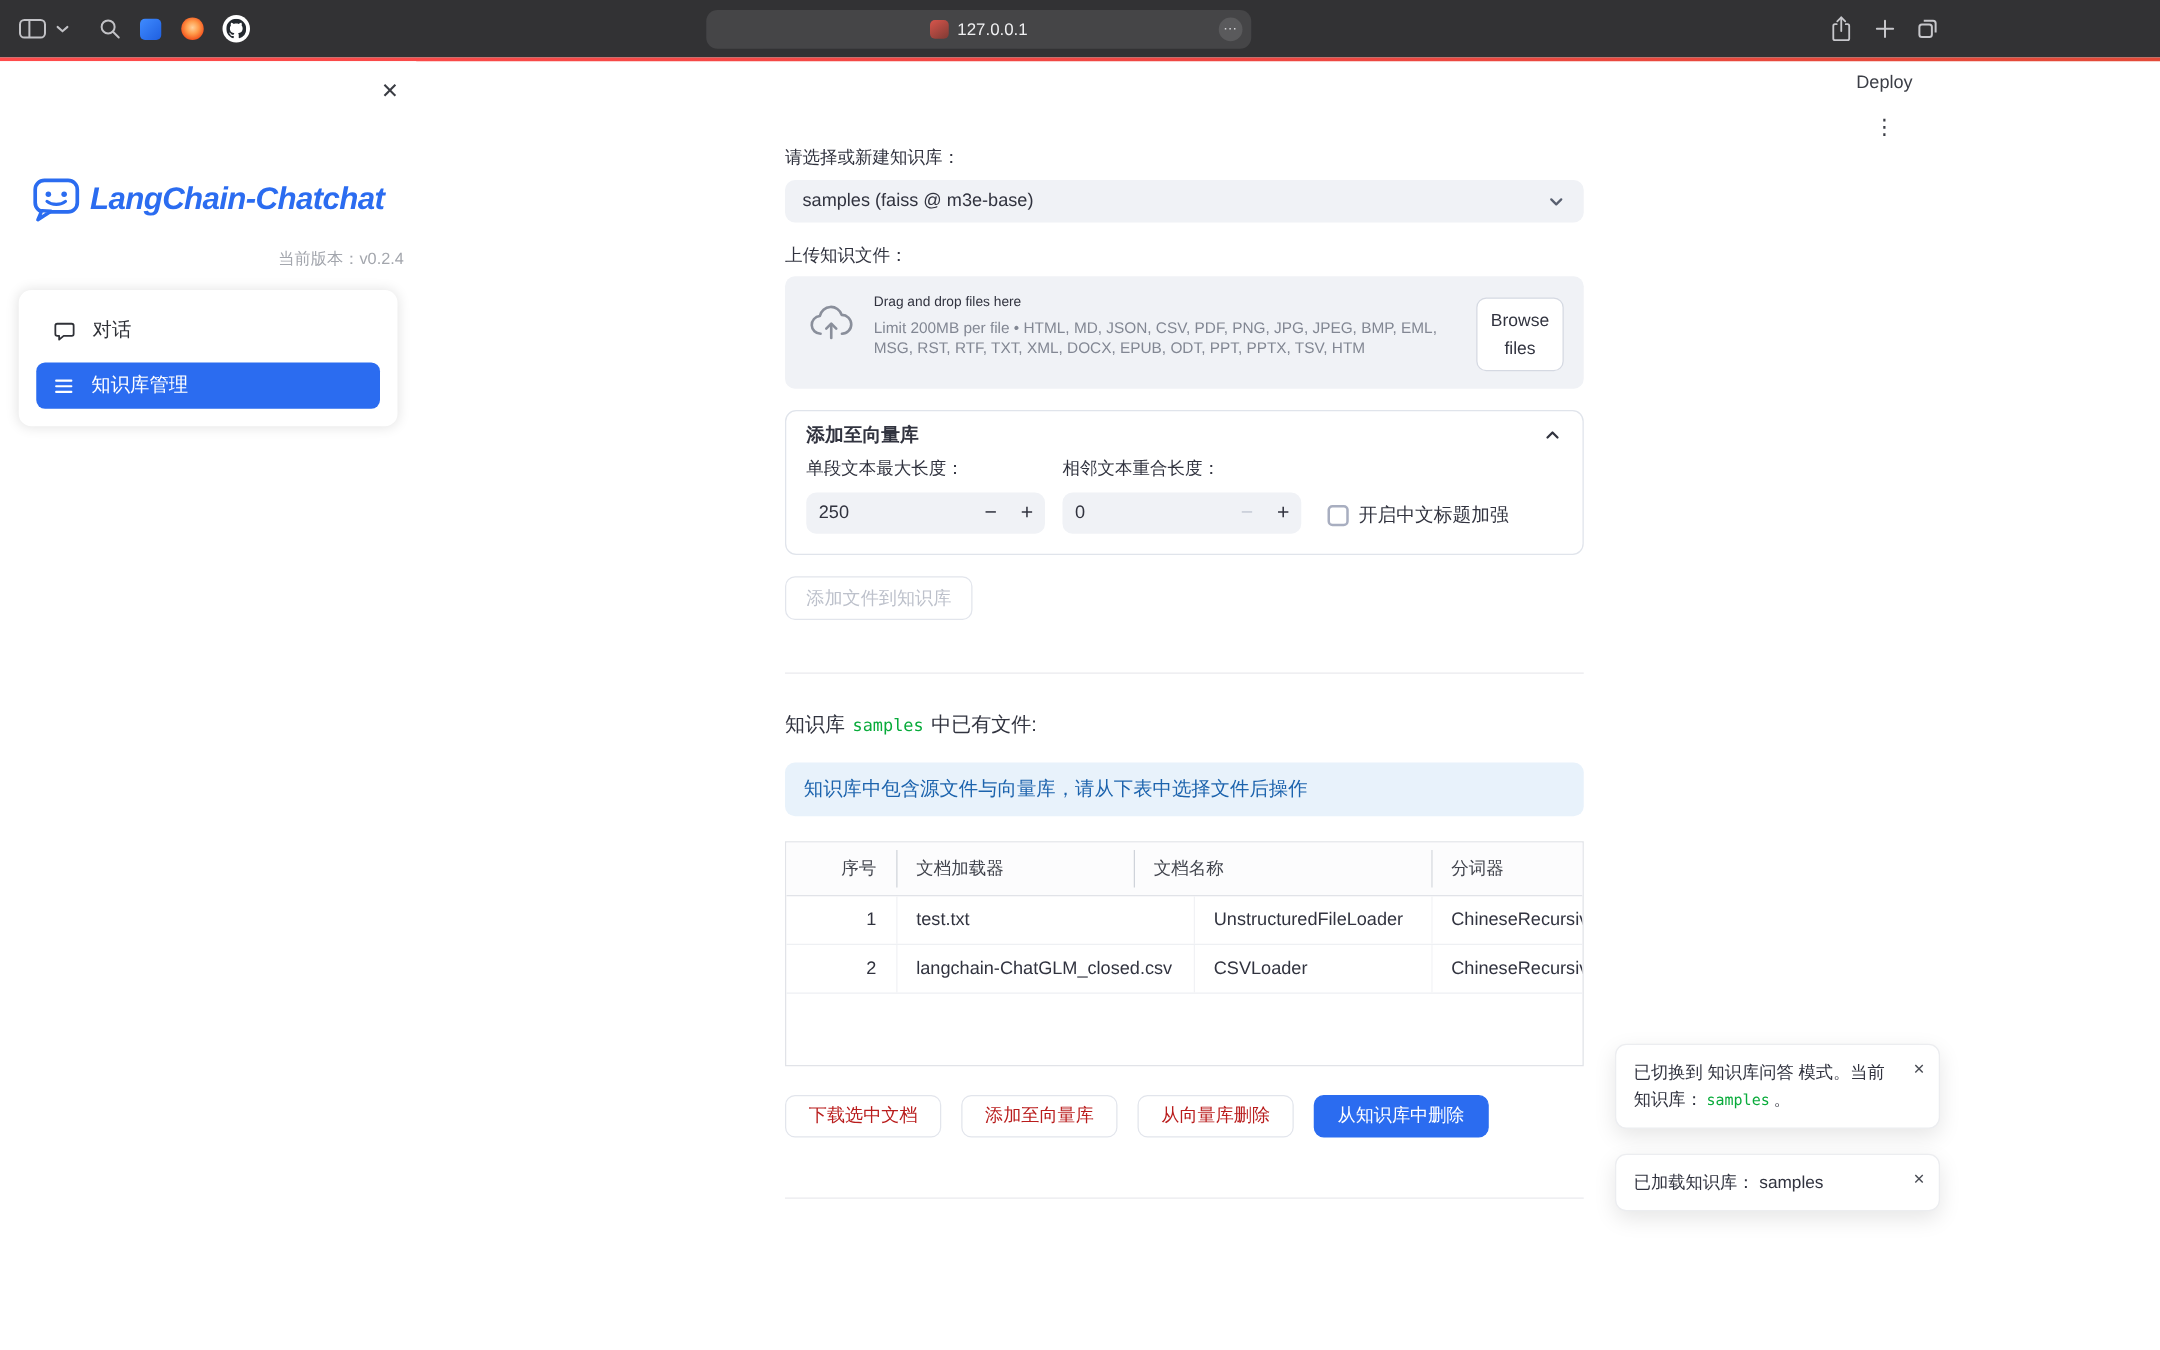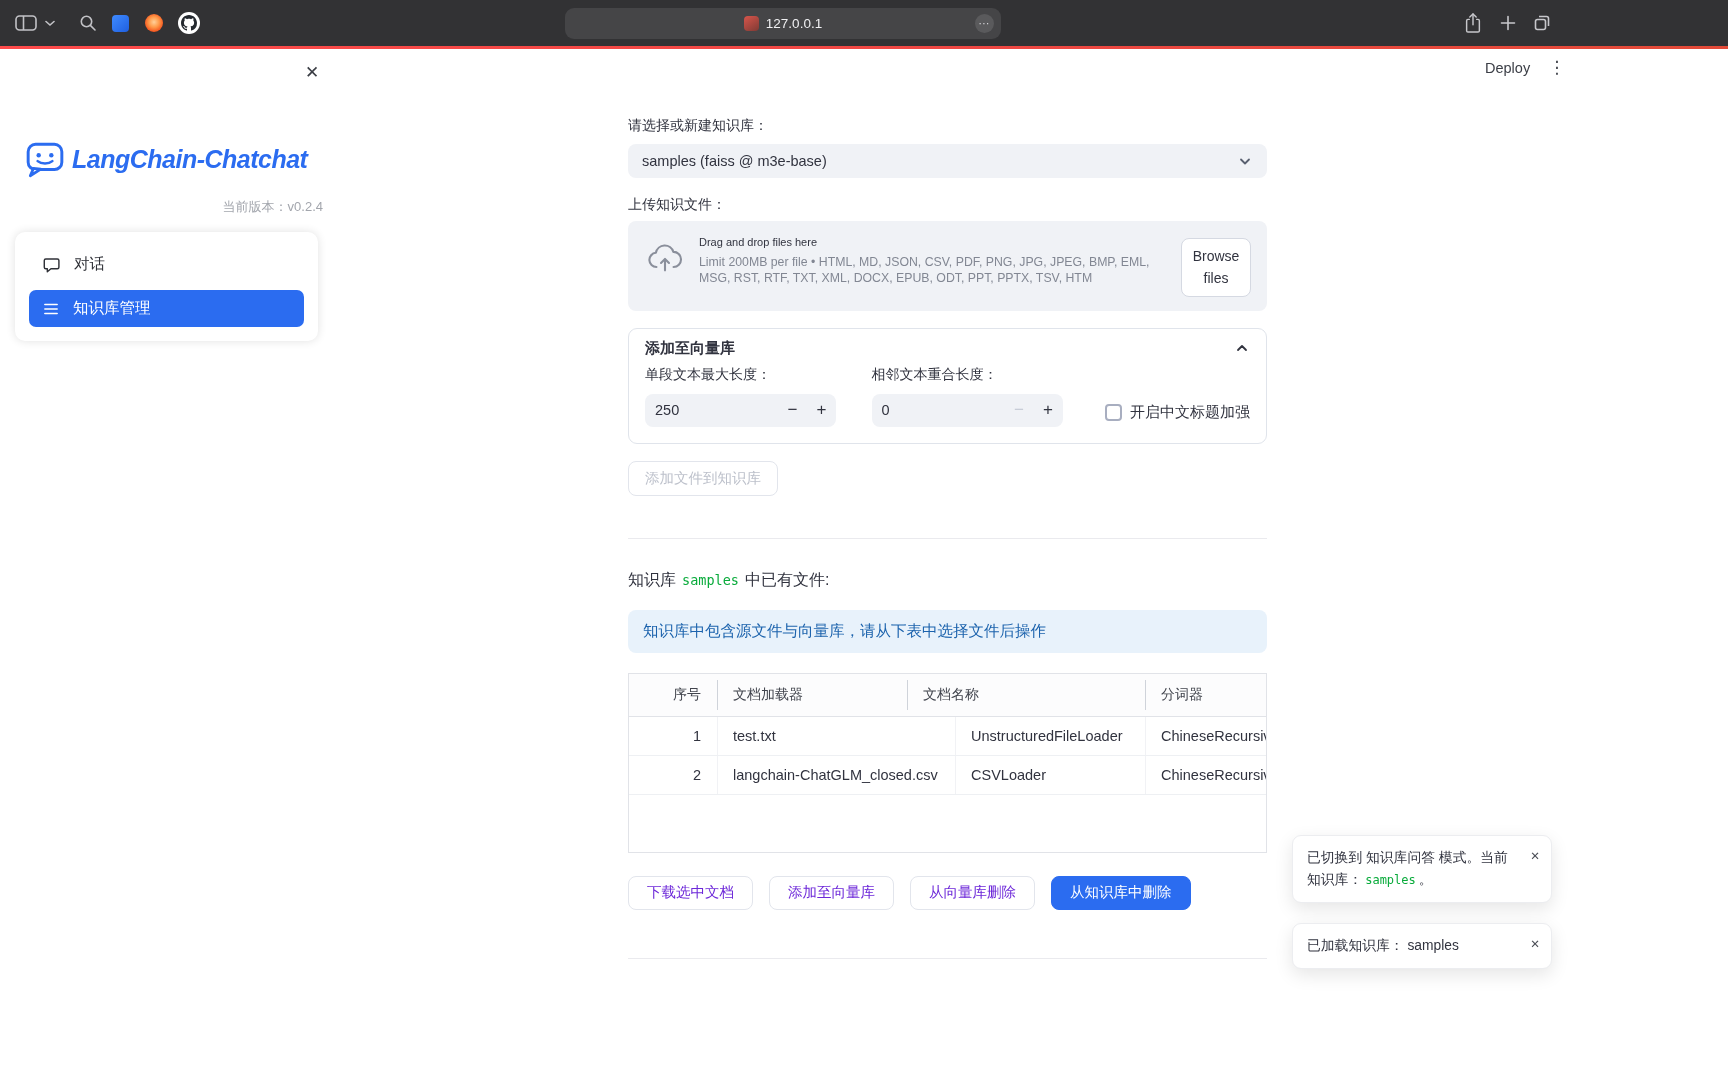--- a/index.html
+++ b/index.html
@@ -34,41 +34,41 @@
 .sb-close{position:absolute;top:12px;left:300px;font-size:17px;color:#3a3d44;cursor:pointer;width:24px;height:24px;text-align:center;line-height:24px;}
 .logo-row{position:absolute;left:25px;top:91px;display:flex;align-items:center;gap:7px;}
 .logo-text{font-size:25px;font-style:italic;font-weight:bold;color:#2b6cf0;letter-spacing:-0.5px;white-space:nowrap;}
 .version{position:absolute;top:149px;right:10px;font-size:13px;color:#a3a6ad;}
 .menu-card{position:absolute;left:15px;top:183px;width:303px;background:#fff;border-radius:10px;box-shadow:0 0 10px rgba(0,0,0,0.12);padding:14px;}
 .menu-item{height:37px;display:flex;align-items:center;gap:13px;padding:0 13px;border-radius:7px;font-size:15.5px;color:#2f3137;cursor:pointer;}
 .menu-item + .menu-item{margin-top:7px;}
 .menu-item.selected{background:#2b6cf0;color:#ffffff;}
 
 
-.app-header{position:absolute;top:58px;left:1485px;display:flex;align-items:center;gap:18px;}
+.app-header{position:absolute;top:58px;left:1485px;display:flex;align-items:center;gap:18px;flex-direction:column;}
 .deploy{font-size:14.5px;color:#3b3e46;cursor:pointer;}
 .kebab{font-size:17px;color:#3b3e46;cursor:pointer;line-height:20px;}
 
 
 .main{position:absolute;left:628px;top:49px;width:639px;}
 .lbl{font-size:14px;color:#31333f;}
 .lbl.kb{margin-top:68px;}
 .selectbox{margin-top:9px;height:34px;background:#f0f2f6;border-radius:8px;display:flex;align-items:center;padding:0 14px;font-size:14.5px;color:#31333f;cursor:pointer;gap:32px;}
 .selectbox svg{margin-left:auto;}
 .lbl.upload{margin-top:18px;}
 .uploader{margin-top:7px;background:#f0f2f6;border-radius:8px;padding:14px 16px;display:flex;align-items:flex-start;}
 .up-icon{margin:7px 15px 0 2px;flex:none;}
 .up-text{flex:1;}
 .up-title{font-size:11px;color:#31333f;margin-top:1px;}
 .up-limit{font-size:12.3px;color:#828793;margin-top:7px;line-height:1.28;max-width:482px;}
 .browse-btn{flex:none;width:70px;background:#fff;border:1px solid #d5d9e2;border-radius:8px;padding:6px 6px;font-size:14px;color:#31333f;text-align:center;line-height:1.6;margin-top:3px;cursor:pointer;}
 .expander{margin-top:17px;border:1px solid #e0e4eb;border-radius:9px;}
 .exp-head{display:flex;align-items:center;justify-content:space-between;padding:10px 16px 6px;cursor:pointer;}
 .exp-title{font-size:15px;font-weight:700;color:#31333f;}
-.exp-body{display:flex;padding:2px 16px 16px;gap:14px;justify-content:space-between;}
+.exp-body{display:flex;padding:2px 16px 16px;gap:14px;}
 .cfg-col{width:191px;}
 .numinput{margin-top:10px;height:33px;background:#f0f2f6;border-radius:8px;display:flex;align-items:stretch;overflow:hidden;}
 .numinput .val{flex:1;display:flex;align-items:center;padding-left:10px;font-size:14.5px;color:#31333f;}
 .step{width:29px;display:flex;align-items:center;justify-content:center;font-size:17px;color:#31333f;cursor:pointer;}
 .step.disabled{color:#c6cbd6;}
 .cfg-check{display:flex;align-items:center;gap:8px;margin-left:7px;padding-top:33px;cursor:pointer;}
 .checkbox{width:17px;height:17px;border:2px solid #a8aec0;border-radius:4px;background:#fff;flex:none;}
 .check-label{font-size:15px;color:#31333f;}
 .add-btn{margin-top:17px;display:inline-block;padding:7px 16px;border:1px solid #e2e5ec;border-radius:8px;background:#fff;color:#bdc1cb;font-size:14.5px;cursor:default;}
 .divider{margin-top:42px;border-top:1px solid #eaeaee;height:0;}
@@ -83,21 +83,21 @@
 .c1{width:88px;justify-content:flex-end;}
 .c2{width:238px;}
 .c3{width:190px;}
 .c4{flex:1;overflow:hidden;}
 .t-row{display:flex;height:39px;border-bottom:1px solid #eef0f3;font-size:14.5px;color:#31333f;cursor:pointer;}
 .td{height:100%;display:flex;align-items:center;padding:0 16px;position:relative;}
 .td:not(.c1)::before{content:"";position:absolute;left:0;top:0;bottom:0;width:1px;background:#f1f2f5;}
 .td.c1{justify-content:flex-end;}
 .td.c4{white-space:nowrap;}
 .actions{margin-top:23px;display:flex;gap:16px;}
-.btn{height:34px;padding:0 18px;border-radius:8px;border:1px solid #e2e5ec;background:#fff;color:#6d28d9;font-size:14.5px;display:flex;align-items:center;cursor:pointer;}
+.btn{height:34px;padding:0 18px;border-radius:8px;border:1px solid #e2e5ec;background:#fff;color:#b91c1c;font-size:14.5px;display:flex;align-items:center;cursor:pointer;}
 .btn.primary{background:#2b6cf0;border-color:#2b6cf0;color:#ffffff;}
 
 
 .toasts{position:absolute;left:1292px;top:835px;width:260px;display:flex;flex-direction:column;gap:20px;}
 .toast{position:relative;background:#fff;border:1px solid #ecedf0;border-radius:9px;box-shadow:0 6px 18px rgba(0,0,0,0.10);padding:11px 32px 11px 14px;font-size:13.8px;color:#31333f;line-height:1.6;}
 .toast .code{font-family:"DejaVu Sans Mono","Liberation Mono",monospace;font-size:12px;color:#09ab3b;margin:0 3px;}
 .toast-close{position:absolute;right:11px;top:11px;font-size:11.5px;color:#4a4d55;cursor:pointer;}
 </style>
 </head>
 <body>

